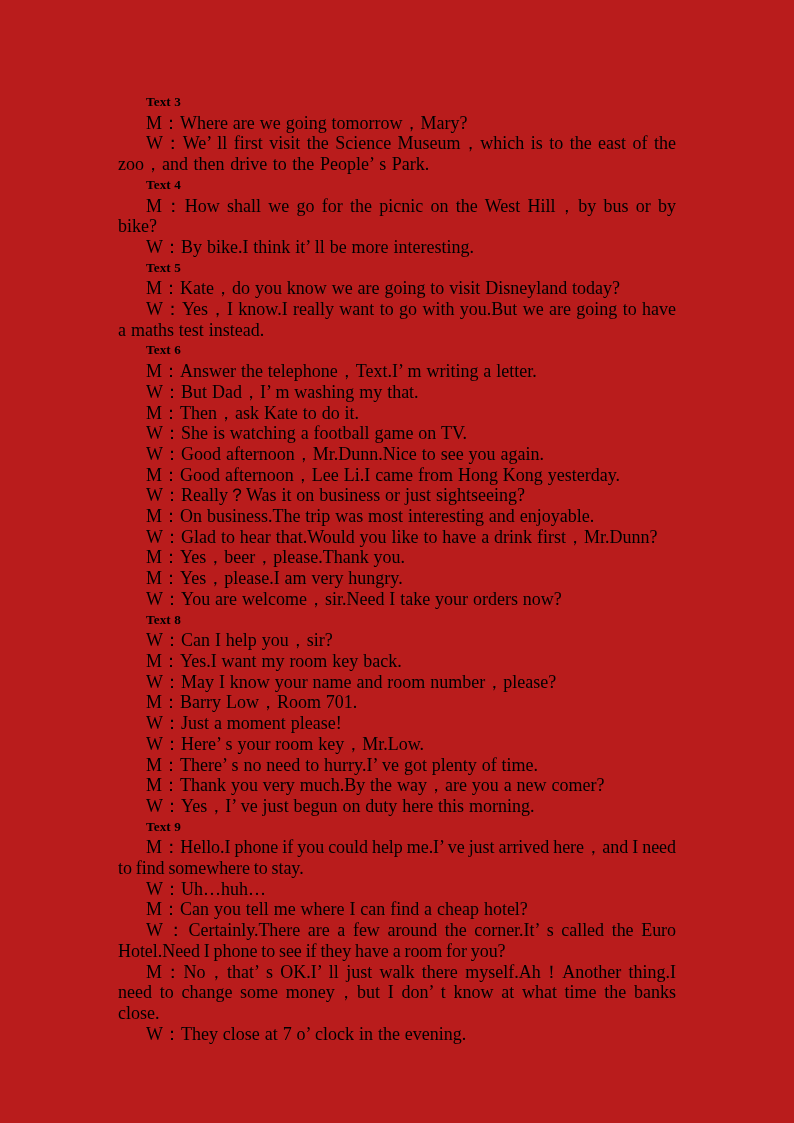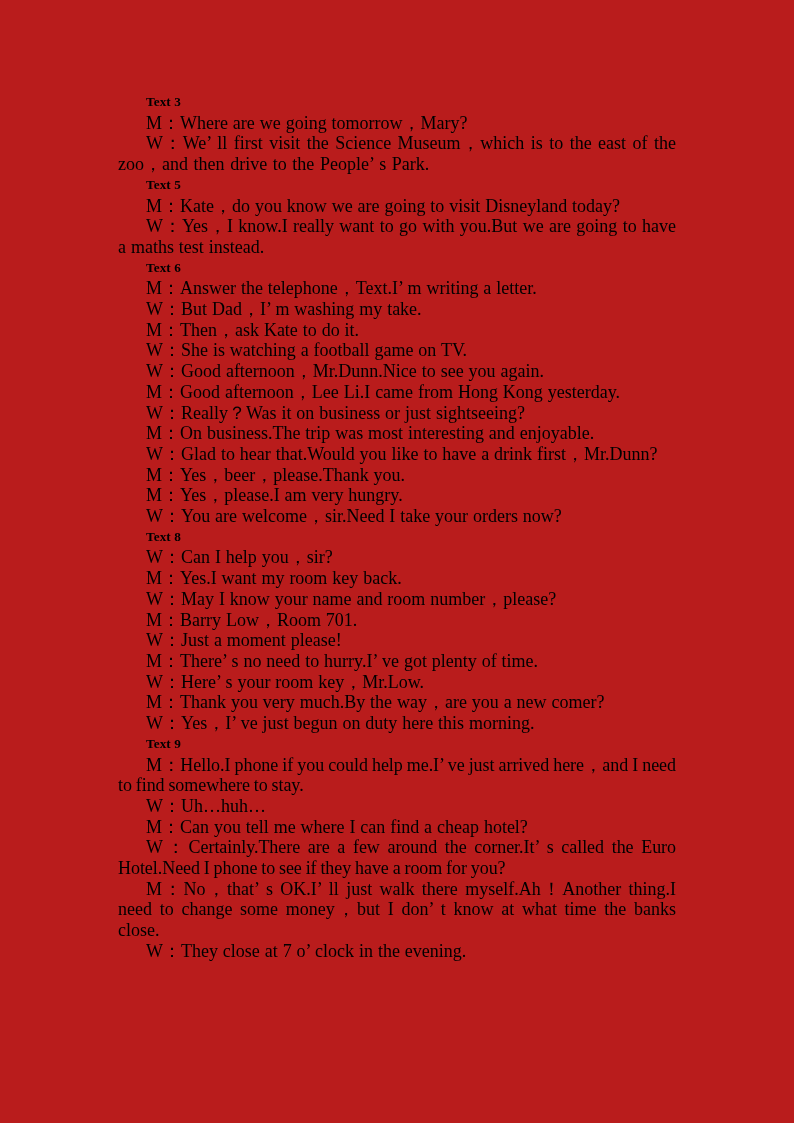--- a/index.html
+++ b/index.html
@@ -62,31 +62,36 @@
 
 <div class="page">
   <div class="content">
 
     <div class="section">
       <p class="heading">Text 3</p>
       <p class="line">M：Where are we going tomorrow，Mary?</p>
       <p class="line wrap-loose">W：We’ ll first visit the Science Museum，which is to the east of the zoo，and then drive to the People’ s Park.</p>
     </div>
 
+    <div class="section">
+      <p class="heading">Text 4</p>
+      <p class="line">M：How shall we go for the picnic on the West Hill，by bus or by bike?</p>
+      <p class="line">W：By bike.I think it’ ll be more interesting.</p>
+    </div>
 
     <div class="section">
       <p class="heading">Text 5</p>
       <p class="line">M：Kate，do you know we are going to visit Disneyland today?</p>
       <p class="line">W：Yes，I know.I really want to go with you.But we are going to have a maths test instead.</p>
     </div>
 
     <div class="section">
       <p class="heading">Text 6</p>
       <p class="line">M：Answer the telephone，Text.I’ m writing a letter.</p>
-      <p class="line">W：But Dad，I’ m washing my take.</p>
+      <p class="line">W：But Dad，I’ m washing my that.</p>
       <p class="line">M：Then，ask Kate to do it.</p>
       <p class="line">W：She is watching a football game on TV.</p>
     </div>
 
     <div class="section">
       <p class="line">W：Good afternoon，Mr.Dunn.Nice to see you again.</p>
       <p class="line">M：Good afternoon，Lee Li.I came from Hong Kong yesterday.</p>
       <p class="line">W：Really？Was it on business or just sightseeing?</p>
       <p class="line">M：On business.The trip was most interesting and enjoyable.</p>
       <p class="line">W：Glad to hear that.Would you like to have a drink first，Mr.Dunn?</p>
@@ -95,22 +100,22 @@
       <p class="line">W：You are welcome，sir.Need I take your orders now?</p>
     </div>
 
     <div class="section">
       <p class="heading">Text 8</p>
       <p class="line">W：Can I help you，sir?</p>
       <p class="line">M：Yes.I want my room key back.</p>
       <p class="line">W：May I know your name and room number，please?</p>
       <p class="line">M：Barry Low，Room 701.</p>
       <p class="line">W：Just a moment please!</p>
+      <p class="line">W：Here’ s your room key，Mr.Low.</p>
       <p class="line">M：There’ s no need to hurry.I’ ve got plenty of time.</p>
-      <p class="line">W：Here’ s your room key，Mr.Low.</p>
       <p class="line">M：Thank you very much.By the way，are you a new comer?</p>
       <p class="line">W：Yes，I’ ve just begun on duty here this morning.</p>
     </div>
 
     <div class="section">
       <p class="heading">Text 9</p>
       <p class="line wrap-tight">M：Hello.I phone if you could help me.I’ ve just arrived here，and I need to find somewhere to stay.</p>
       <p class="line">W：Uh…huh…</p>
       <p class="line">M：Can you tell me where I can find a cheap hotel?</p>
       <p class="line wrap-tight">W：Certainly.There are a few around the corner.It’ s called the Euro Hotel.Need I phone to see if they have a room for you?</p>

